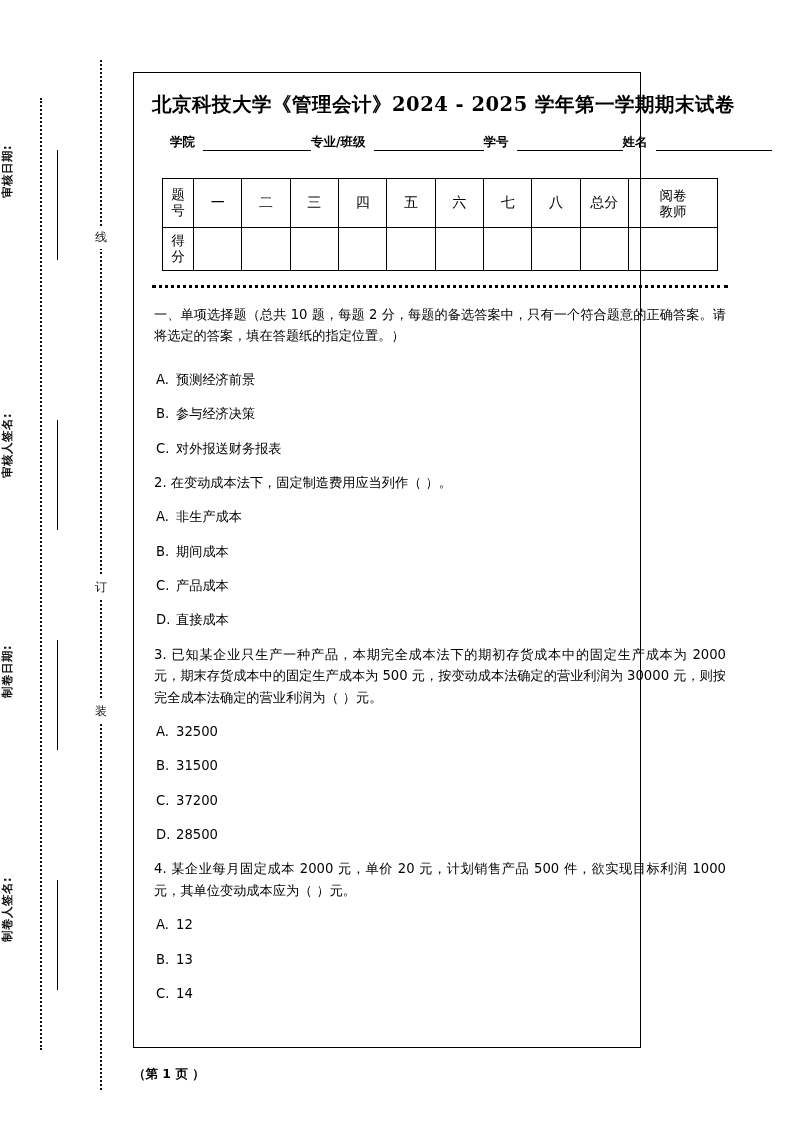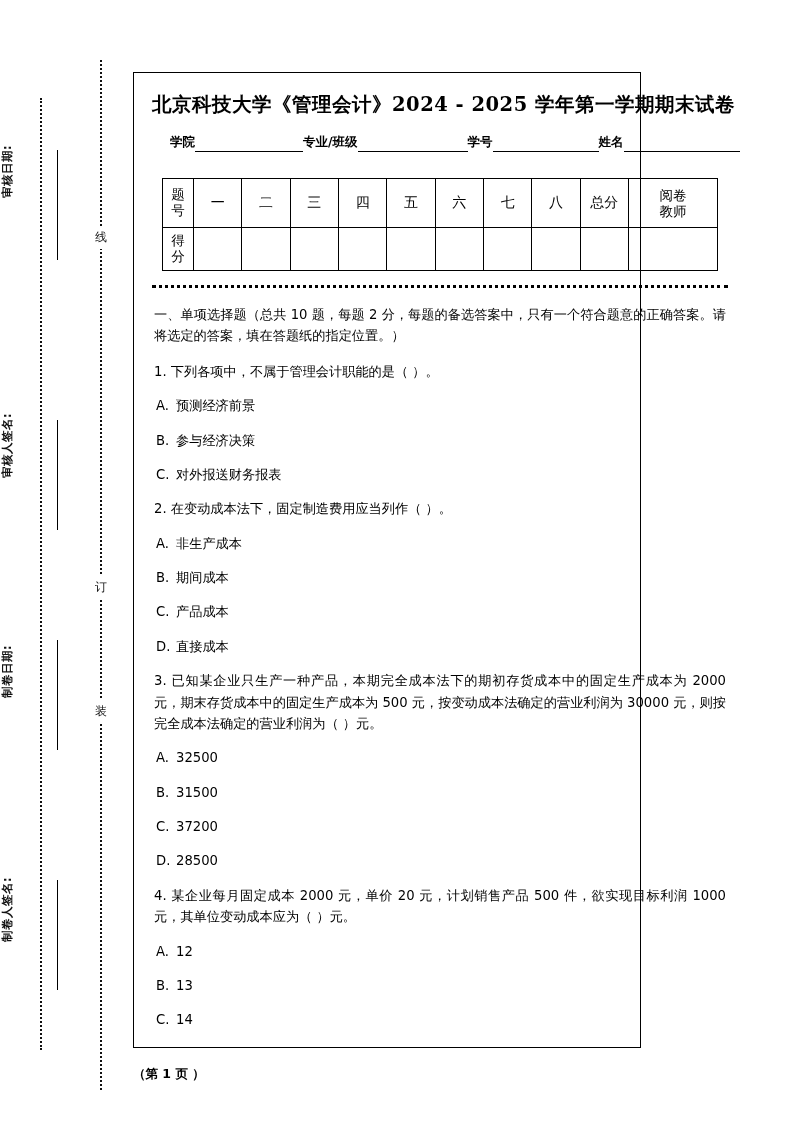--- a/index.html
+++ b/index.html
@@ -89,21 +89,21 @@
   
   #id-fields {
     display: flex;
     align-items: flex-end;
     margin-top: 16px;
     padding: 0 6px 0 18px;
     font-size: 12.5px;
     font-family: "DejaVu Sans", sans-serif;
     font-weight: bold;
   }
-  .id-field { display: flex; align-items: flex-end; }
+  .id-field { display: flex; align-items: center; gap: 8px; }
   .id-label { white-space: nowrap; padding-bottom: 1px; }
   .id-line {
     border-bottom: 1.3px solid #000;
     height: 14px;
   }
   #f-college .id-line { width: 108px; }
   #f-major   .id-line { width: 110px; }
   #f-sid     .id-line { width: 106px; }
   #f-name    .id-line { width: 116px; }
 
@@ -144,21 +144,21 @@
   
   #question-body {
     margin-top: 16px;
     padding: 0 2px;
     font-size: 13.2px;
     font-family: "DejaVu Sans", sans-serif;
     line-height: 1.62;
     text-align: justify;
   }
   .section-head {
-    margin: 0 0 14px 0;
+    margin: 0 0 22px 0;
     text-indent: 0;
   }
   .q-stem {
     margin: 0 0 13px 0;
   }
   .q-opt {
     margin: 12px 0 13px 0;
     padding-left: 2px;
   }
   .opt-key { display: inline-block; min-width: 20px; }
@@ -259,21 +259,20 @@
         </tr>
       </tbody>
     </table>
 
     <div id="separator"></div>
 
     <div id="question-body">
 
       <p class="section-head">一、单项选择题（总共 10 题，每题 2 分，每题的备选答案中，只有一个符合题意的正确答案。请将选定的答案，填在答题纸的指定位置。）</p>
 
-      <p class="q-stem">1.  下列各项中，不属于管理会计职能的是（    ）。</p>
       <p class="q-opt">
         <span class="opt-key">A.</span><span>预测经济前景</span>
       </p>
       <p class="q-opt">
         <span class="opt-key">B.</span><span>参与经济决策</span>
       </p>
       <p class="q-opt">
         <span class="opt-key">C.</span><span>对外报送财务报表</span>
       </p>
 

